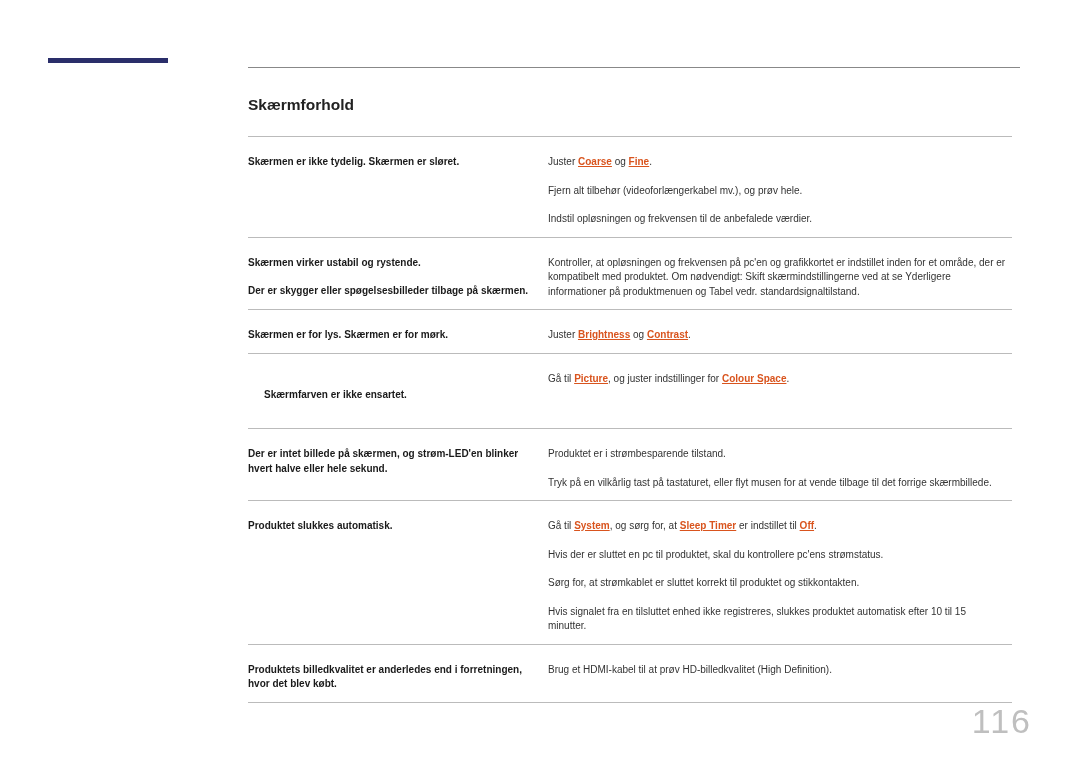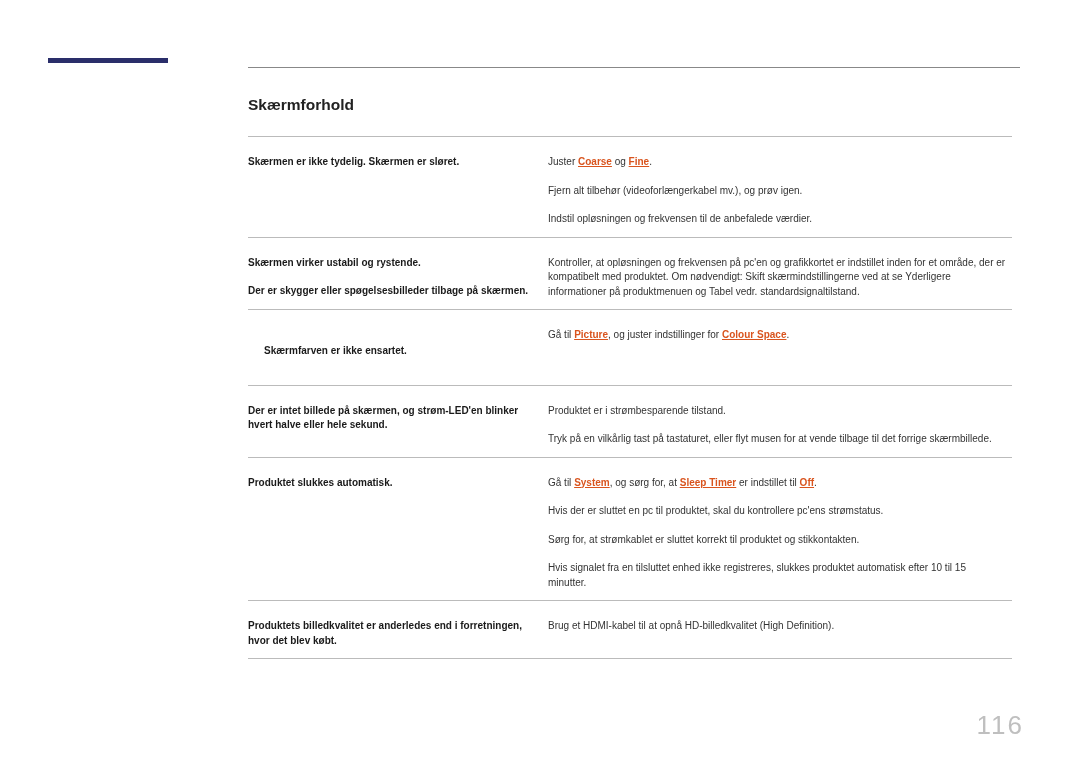--- a/index.html
+++ b/index.html
@@ -57,22 +57,22 @@
     color: #1a1a1a;
     padding-right: 16px;
   }
   td.right { color: #333; }
   td.right p { margin: 0 0 14px 0; }
   td.right p:last-child { margin-bottom: 0; }
   .hl { color: #d9541e; font-weight: 700; text-decoration: underline; }
   .pagenum {
     position: absolute;
     bottom: 22px;
-    right: 56px;
-    font-size: 26px;
+    right: 48px;
+    font-size: 34px;
     font-weight: 300;
     color: #bfbfbf;
     letter-spacing: 2px;
   }
 </style>
 </head>
 <body>
 
 <div class="bar"></div>
 <div class="topline"></div>
@@ -80,31 +80,39 @@
 <div class="content">
   <h2>Skærmforhold</h2>
   <table>
     <tbody id="tbody">
         <tr>
           <td class="left">
             <p style="margin: 0px;">Skærmen er ikke tydelig. Skærmen er sløret.</p>
           </td>
           <td class="right">
             <p>Juster <span class="hl">Coarse</span> og <span class="hl">Fine</span>.</p>
-            <p>Fjern alt tilbehør (videoforlængerkabel mv.), og prøv igen.</p>
+            <p>Fjern alt tilbehør (videoforlængerkabel mv.), og prøv hele.</p>
             <p>Indstil opløsningen og frekvensen til de anbefalede værdier.</p>
           </td>
         </tr>
         <tr>
           <td class="left">
             <p style="margin: 0px 0px 14px;">Skærmen virker ustabil og rystende.</p>
             <p style="margin: 0px;">Der er skygger eller spøgelsesbilleder tilbage på skærmen.</p>
           </td>
           <td class="right">
             <p>Kontroller, at opløsningen og frekvensen på pc'en og grafikkortet er indstillet inden for et område, der er kompatibelt med produktet. Om nødvendigt: Skift skærmindstillingerne ved at se Yderligere informationer på produktmenuen og Tabel vedr. standardsignaltilstand.</p>
+          </td>
+        </tr>
+        <tr>
+          <td class="left">
+            <p style="margin: 0px;">Skærmen er for lys. Skærmen er for mørk.</p>
+          </td>
+          <td class="right">
+            <p>Juster <span class="hl">Brightness</span> og <span class="hl">Contrast</span>.</p>
           </td>
         </tr>
         <tr>
           <td class="left">
             <p style="margin: 16px;">Skærmfarven er ikke ensartet.</p>
           </td>
           <td class="right">
             <p>Gå til <span class="hl">Picture</span>, og juster indstillinger for <span class="hl">Colour Space</span>.</p>
           </td>
         </tr>
@@ -126,20 +134,20 @@
             <p>Hvis der er sluttet en pc til produktet, skal du kontrollere pc'ens strømstatus.</p>
             <p>Sørg for, at strømkablet er sluttet korrekt til produktet og stikkontakten.</p>
             <p>Hvis signalet fra en tilsluttet enhed ikke registreres, slukkes produktet automatisk efter 10 til 15 minutter.</p>
           </td>
         </tr>
         <tr>
           <td class="left">
             <p style="margin: 0px;">Produktets billedkvalitet er anderledes end i forretningen, hvor det blev købt.</p>
           </td>
           <td class="right">
-            <p>Brug et HDMI-kabel til at opnå HD-billedkvalitet (High Definition).</p>
+            <p>Brug et HDMI-kabel til at prøv HD-billedkvalitet (High Definition).</p>
           </td>
         </tr>
       </tbody>
   </table>
 </div>
 
 <div class="pagenum">116</div>
 
 </body></html>

